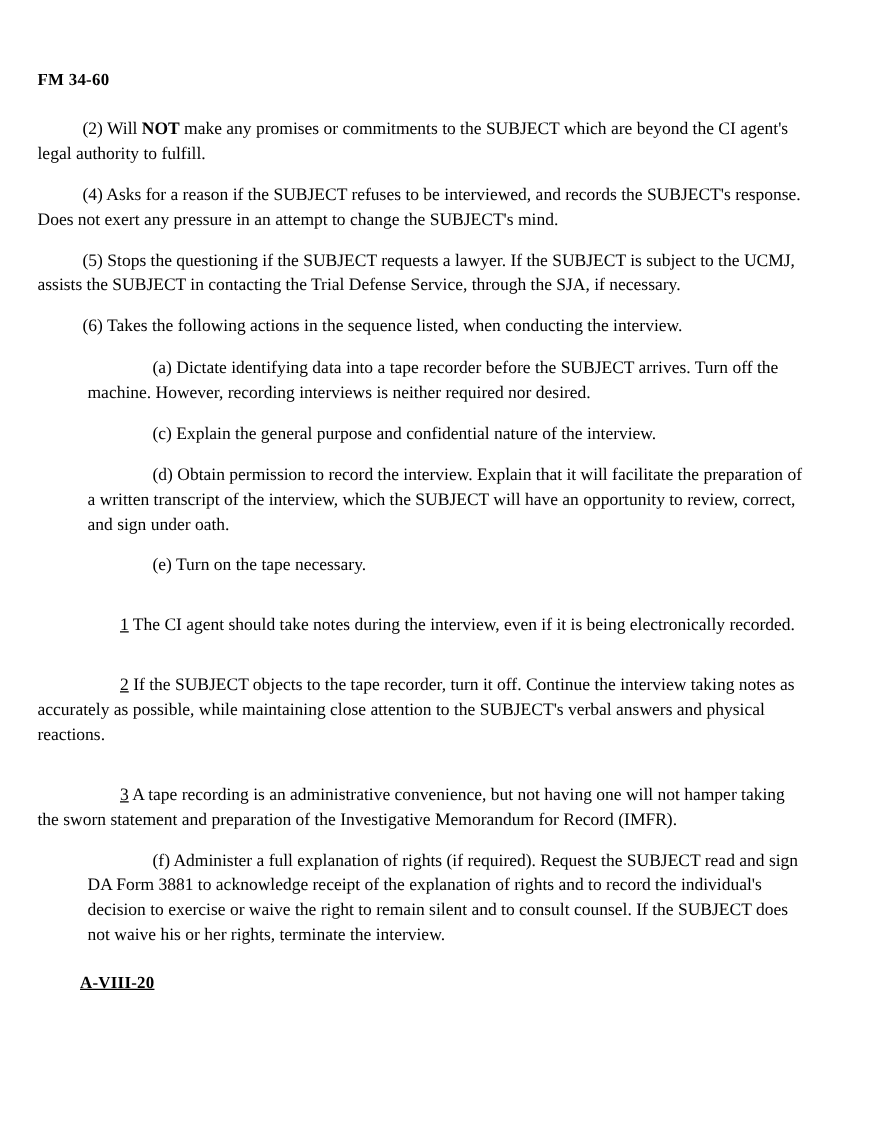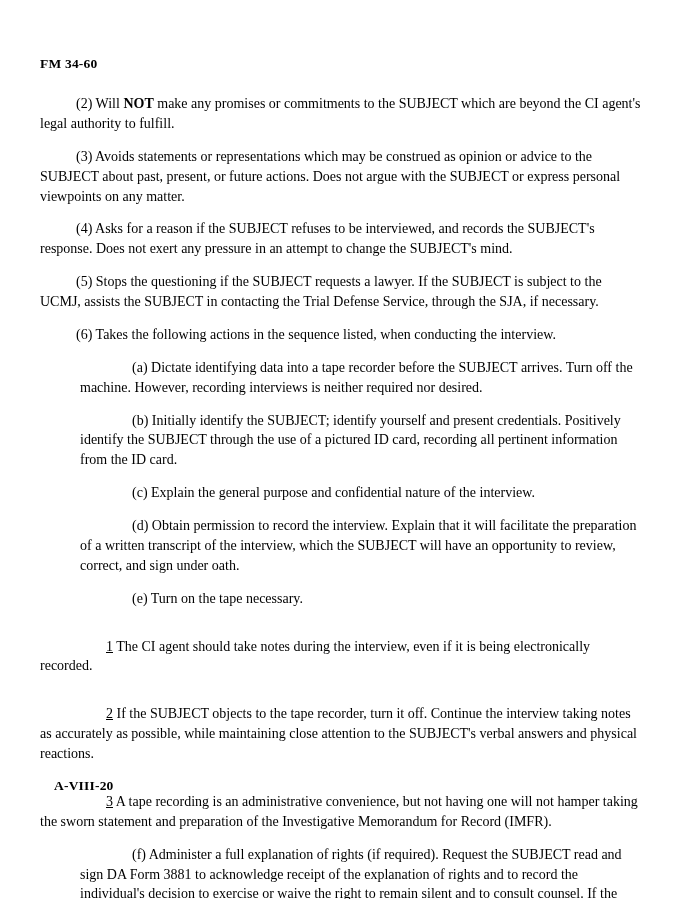--- a/index.html
+++ b/index.html
@@ -11,21 +11,21 @@
     width: 696px;
     height: 899px;
     font-family: "Liberation Serif", serif;
     color: #000000;
   }
   .page {
     position: relative;
     width: 696px;
     height: 899px;
     box-sizing: border-box;
-    padding: 56px 54px 0 40px;
+    padding: 56px 54px 0 30px;
   }
   .header {
     font-size: 13.5px;
     font-weight: bold;
     letter-spacing: 0.2px;
     margin: 0 0 22px 0;
   }
   .body-block {
     font-size: 14px;
     line-height: 1.42;
@@ -46,51 +46,50 @@
     margin-top: 28px;
   }
   .b {
     font-weight: bold;
   }
   .u {
     text-decoration: underline;
   }
   .footer {
     position: absolute;
-    left: 54px;
+    left: 64px;
     bottom: 105px;
     font-size: 13.5px;
     font-weight: bold;
     letter-spacing: 0.2px;
+    text-decoration: underline;
   }
 </style>
 </head>
 <body>
 
 <div class="page">
 
   <div class="header">FM 34-60</div>
 
   <div class="body-block">
 
     <p class="para indent-1">
       <span>(2) Will <span class="b">NOT</span> make any promises or commitments to the SUBJECT which are beyond the CI agent's legal authority to fulfill.</span>
     </p>
 
-    <p class="para indent-1">(3) Avoids statements or representations which may be construed as opinion or advice to the SUBJECT about past, present, or future actions. Does not argue with the SUBJECT or express personal viewpoints on any matter.</p>
 
     <p class="para indent-1">(4) Asks for a reason if the SUBJECT refuses to be interviewed, and records the SUBJECT's response. Does not exert any pressure in an attempt to change the SUBJECT's mind.</p>
 
     <p class="para indent-1">(5) Stops the questioning if the SUBJECT requests a lawyer. If the SUBJECT is subject to the UCMJ, assists the SUBJECT in contacting the Trial Defense Service, through the SJA, if necessary.</p>
 
     <p class="para indent-1">(6) Takes the following actions in the sequence listed, when conducting the interview.</p>
 
     <p class="para indent-2">(a) Dictate identifying data into a tape recorder before the SUBJECT arrives. Turn off the machine. However, recording interviews is neither required nor desired.</p>
 
-    <p class="para indent-2">(b) Initially identify the SUBJECT; identify yourself and present credentials. Positively identify the SUBJECT through the use of a pictured ID card, recording all pertinent information from the ID card.</p>
 
     <p class="para indent-2">(c) Explain the general purpose and confidential nature of the interview.</p>
 
     <p class="para indent-2">(d) Obtain permission to record the interview. Explain that it will facilitate the preparation of a written transcript of the interview, which the SUBJECT will have an opportunity to review, correct, and sign under oath.</p>
 
     <p class="para indent-2">(e) Turn on the tape necessary.</p>
 
     <p class="para indent-3">
       <span class="u">1</span> The CI agent should take notes during the interview, even if it is being electronically recorded.
     </p>

